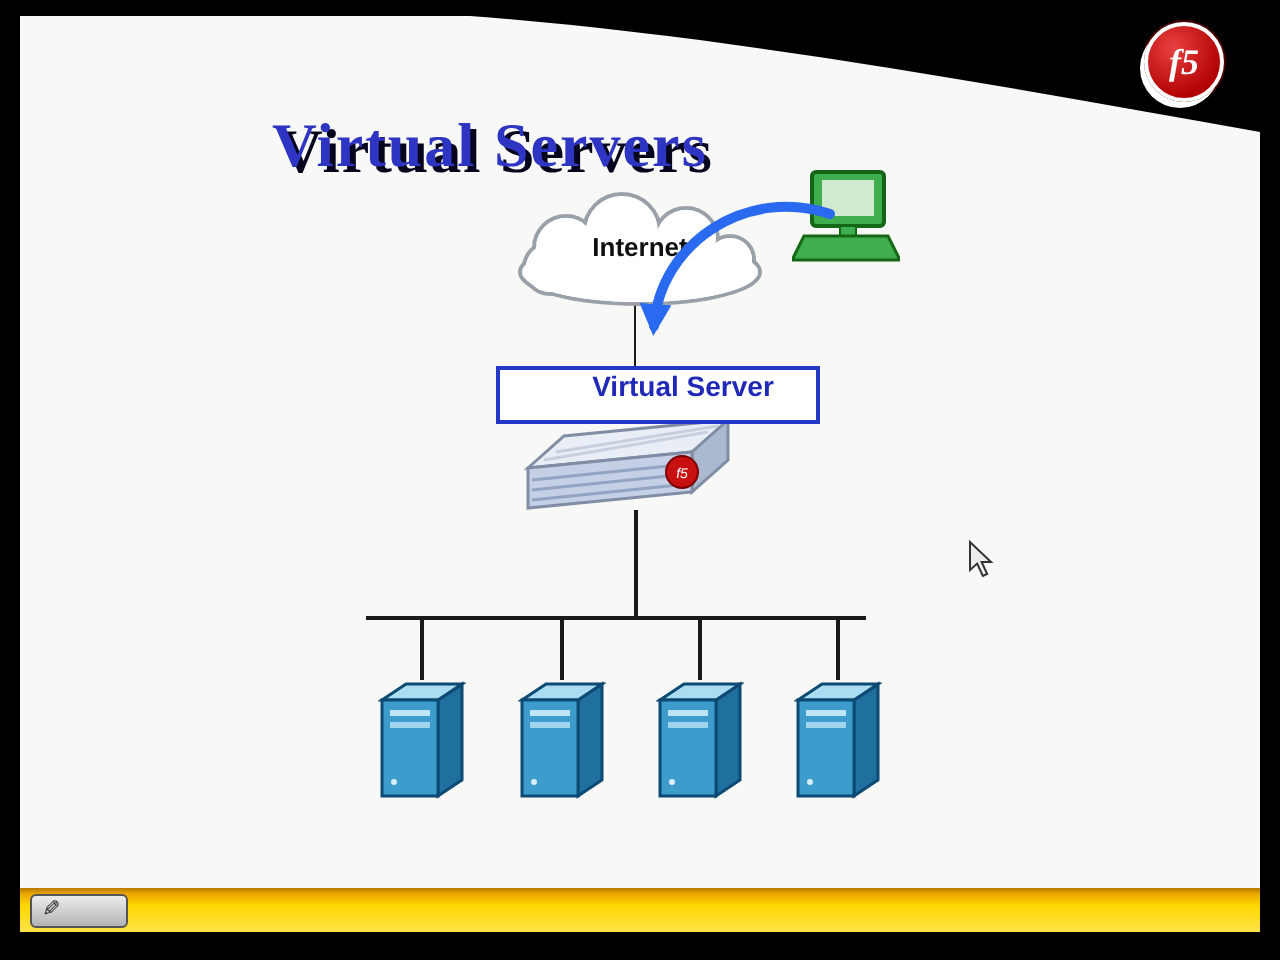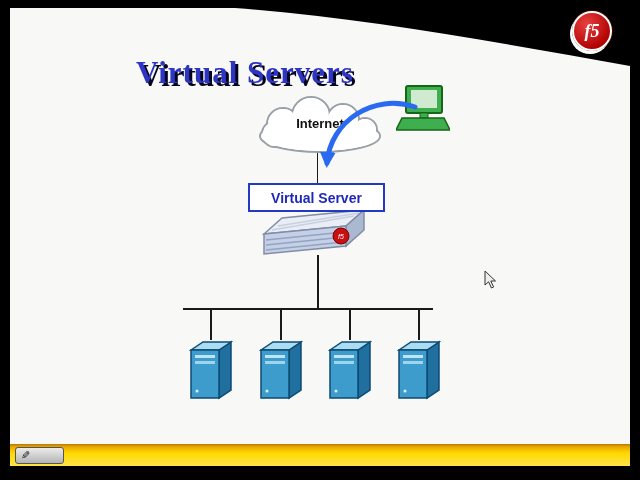--- a/index.html
+++ b/index.html
@@ -41,22 +41,22 @@
   .cloud-vs-line { left:307px; top:142px; height:41px; width:1px; }
   .vs-bus-line  { left:307px; top:247px; height:55px; }
   .bus-line     { left:173px; top:300px; width:250px; }
   .drop1 { left:200px; top:300px; height:32px; }
   .drop2 { left:270px; top:300px; height:32px; }
   .drop3 { left:339px; top:300px; height:32px; }
   .drop4 { left:408px; top:300px; height:32px; }
   .vs-box {
     position:absolute; left:238px; top:175px; width:133px; height:25px;
     border:2px solid #2438c8; background:#fff; z-index:4;
-    display:flex; align-items:center; justify-content:center;
-    font-weight:bold; font-size:14px; color:#2028b8;
+    display:flex; justify-content:center;
+    font-weight:bold; font-size:14px; color:#2028b8;padding-left:25px;
   }
   .appliance { position:absolute; left:246px; top:200px; z-index:3; }
   .server { position:absolute; top:330px; z-index:3; }
   .srv1 { left:179px; } .srv2 { left:249px; } .srv3 { left:318px; } .srv4 { left:387px; }
   .cursor { position:absolute; left:474px; top:262px; z-index:9; }
   .bottom-bar {
     position:absolute; left:0; top:436px; width:620px; height:22px;
     background:linear-gradient(180deg,#b87a00 0,#eaa800 3px,#ffd800 9px,#ffe34a 100%);
     z-index:7;
   }

